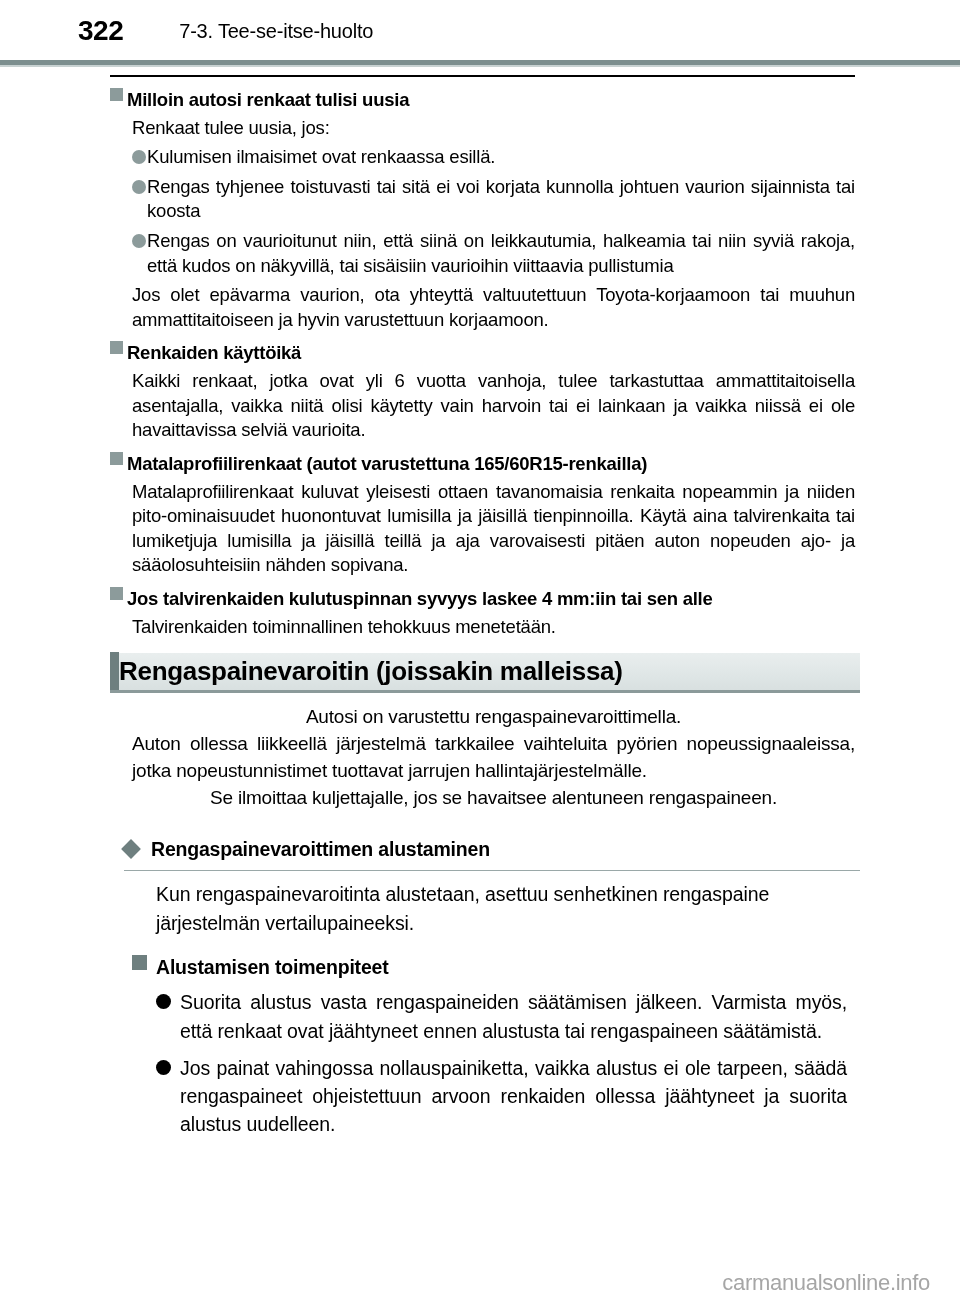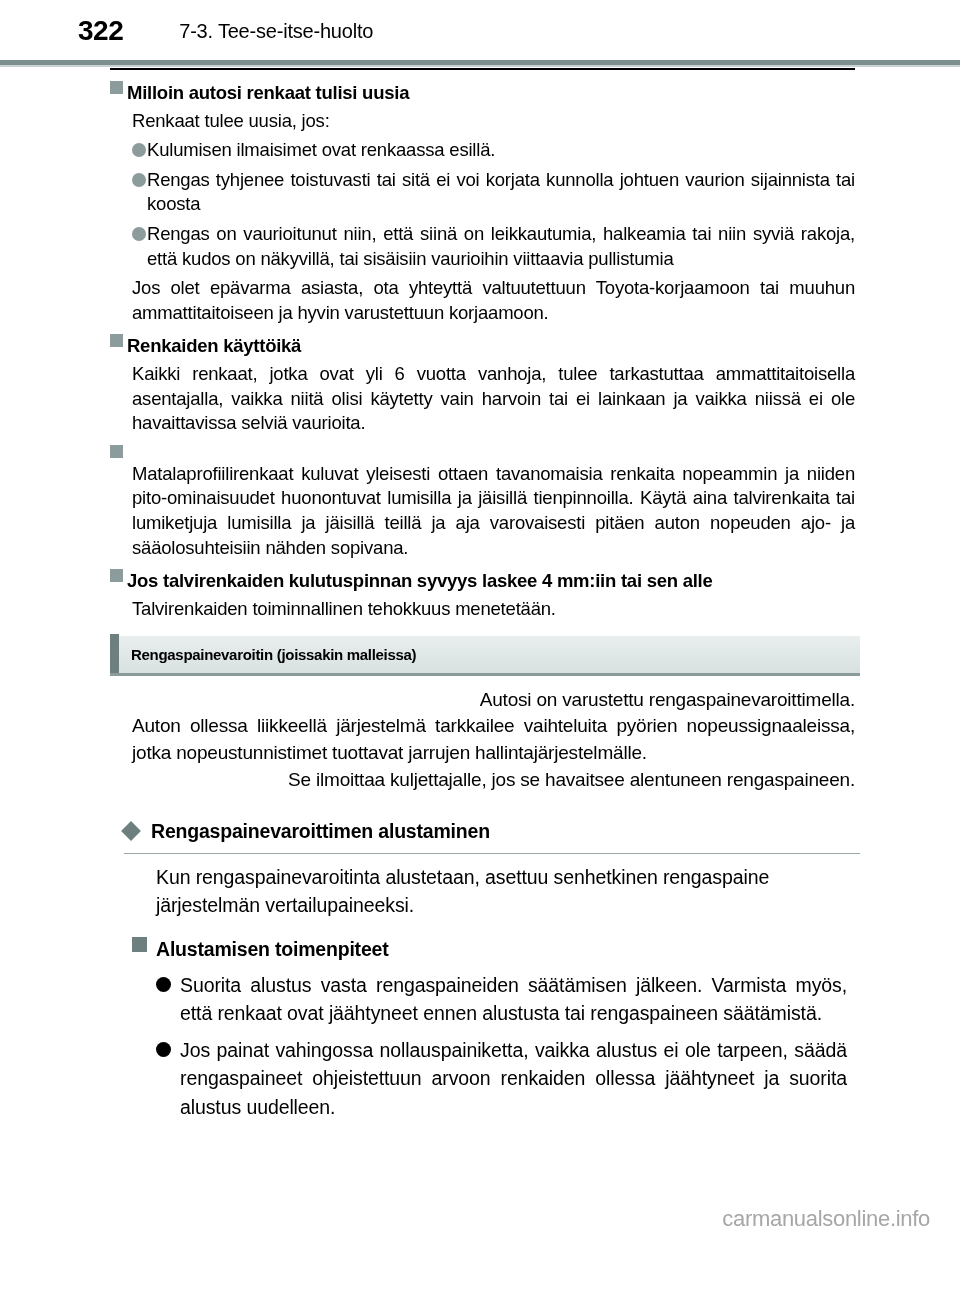--- a/index.html
+++ b/index.html
@@ -52,21 +52,21 @@
     top: 65px;
     left: 0;
     width: 960px;
     height: 2px;
     background: #c8d2d2;
   }
 
   
   .content {
     position: absolute;
-    top: 68px;
+    top: 75px;
     left: 110px;
     width: 745px;
   }
   .top-rule {
     width: 745px;
     height: 2px;
     background: #000000;
     margin-bottom: 11px;
   }
 
@@ -174,39 +174,38 @@
     height: 3px;
     background: #8b9a9a;
   }
   .banner-accent {
     width: 9px;
     height: 40px;
     background: #6e7f7f;
     flex: 0 0 auto;
   }
   .banner-title {
-    font-size: 15px;
+    font-size: 26px;
     font-weight: bold;
     letter-spacing: -0.3px;
-    margin-left: 12px;
   }
 
   
   .banner-body {
     margin: 0 0 0 22px;
     width: 723px;
   }
   .banner-body p {
     font-size: 19px;
     line-height: 1.42;
     letter-spacing: -0.2px;
     text-align: justify;
     margin: 0;
   }
-  .banner-body p.nojust { text-align: right; }
+  .banner-body p.nojust { text-align: center; }
 
   
   .diamond-head {
     display: flex;
     align-items: flex-start;
     margin: 26px 0 0 14px;
   }
   .diamond-head .txt {
     font-size: 19.5px;
     font-weight: bold;
@@ -255,21 +254,21 @@
     line-height: 1.45;
     letter-spacing: -0.1px;
     text-align: justify;
     width: 667px;
   }
 
   
   .watermark {
     position: absolute;
     left: 0;
-    top: 1206px;
+    top: 1270px;
     width: 960px;
     text-align: right;
     padding-right: 30px;
     box-sizing: border-box;
     font-size: 22px;
     color: #a6a6a6;
     letter-spacing: -0.3px;
   }
 </style>
 </head>
@@ -298,30 +297,31 @@
   </div>
   <div class="li">
     <span class="dot"></span>
     <span class="txt">Rengas tyhjenee toistuvasti tai sitä ei voi korjata kunnolla johtuen vaurion sijainnista tai koosta</span>
   </div>
   <div class="li">
     <span class="dot"></span>
     <span class="txt">Rengas on vaurioitunut niin, että siinä on leikkautumia, halkeamia tai niin syviä rakoja, että kudos on näkyvillä, tai sisäisiin vaurioihin viittaavia pullistumia</span>
   </div>
 
-  <p class="para last">Jos olet epävarma asiasta, ota yhteyttä valtuutettuun Toyota-korjaamoon tai muuhun ammattitaitoiseen ja hyvin varustettuun korjaamoon.</p>
+  <p class="para last">Jos olet epävarma vaurion, ota yhteyttä valtuutettuun Toyota-korjaamoon tai muuhun ammattitaitoiseen ja hyvin varustettuun korjaamoon.</p>
 
   <div class="h-bullet">
     <span class="sq"></span>
     <span>Renkaiden käyttöikä</span>
   </div>
   <p class="para last">Kaikki renkaat, jotka ovat yli 6 vuotta vanhoja, tulee tarkastuttaa ammattitaitoisella asentajalla, vaikka niitä olisi käytetty vain harvoin tai ei lainkaan ja vaikka niissä ei ole havaittavissa selviä vaurioita.</p>
 
   <div class="h-bullet">
     <span class="sq"></span>
+    <span>Matalaprofiilirenkaat (autot varustettuna 165/60R15-renkailla)</span>
   </div>
   <p class="para last">Matalaprofiilirenkaat kuluvat yleisesti ottaen tavanomaisia renkaita nopeammin ja niiden pito-ominaisuudet huonontuvat lumisilla ja jäisillä tienpinnoilla. Käytä aina talvirenkaita tai lumiketjuja lumisilla ja jäisillä teillä ja aja varovaisesti pitäen auton nopeuden ajo- ja sääolosuhteisiin nähden sopivana.</p>
 
   <div class="h-bullet">
     <span class="sq"></span>
     <span>Jos talvirenkaiden kulutuspinnan syvyys laskee 4 mm:iin tai sen alle</span>
   </div>
   <p class="para">Talvirenkaiden toiminnallinen tehokkuus menetetään.</p>
 
   <div class="banner">

